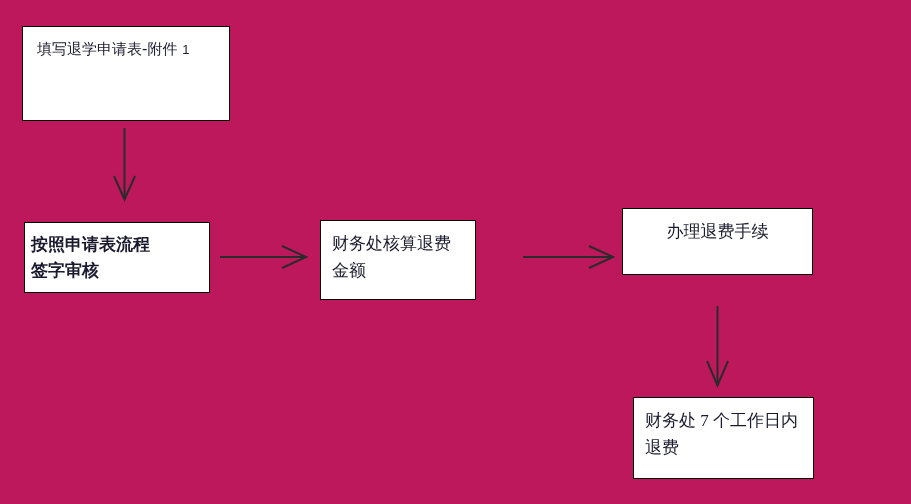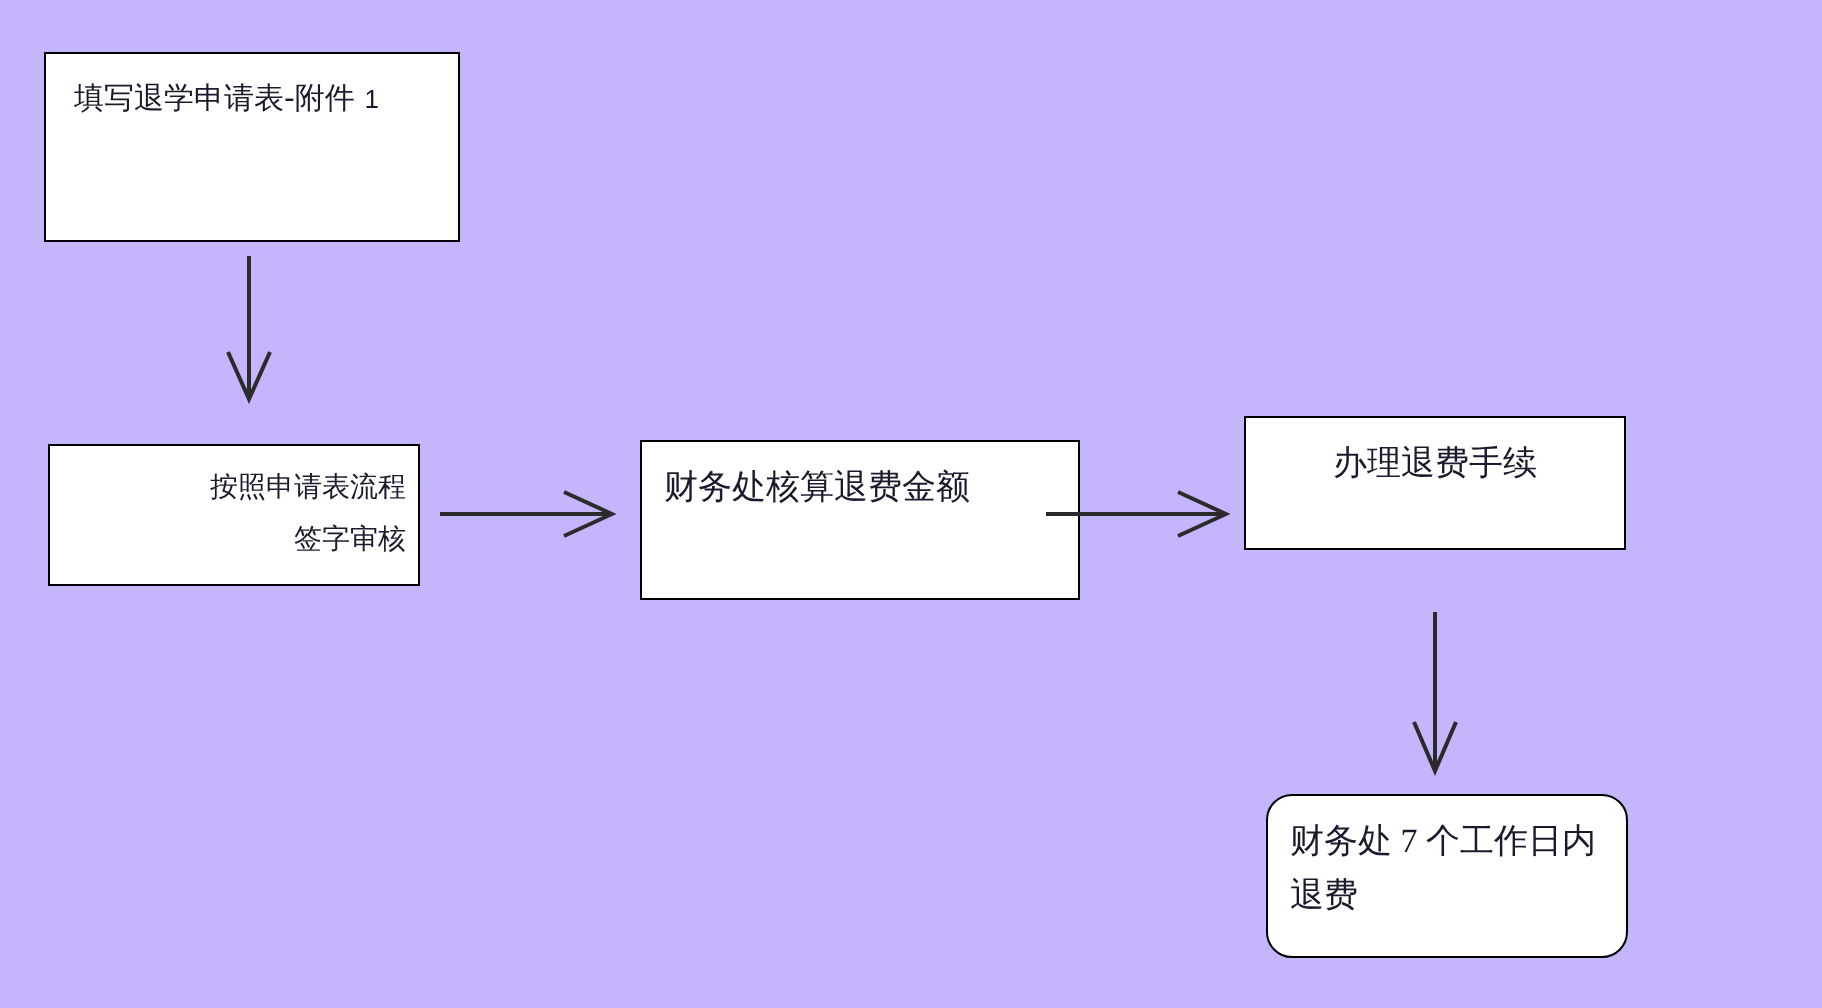--- a/index.html
+++ b/index.html
@@ -5,21 +5,21 @@
 <style>
   html, body {
     margin: 0;
     padding: 0;
     background: #ffffff;
   }
   #canvas {
     position: relative;
     width: 911px;
     height: 504px;
-    background: #c4b5fd;
+    background: #be185d;
     overflow: hidden;
     font-family: "Liberation Serif", "DejaVu Serif", serif;
   }
   .node {
     position: absolute;
     box-sizing: border-box;
     border: 1px solid #000000;
     background: #ffffff;
     color: #1a1a2e;
   }
@@ -46,29 +46,30 @@
     font-size: 13px;
   }
 
   
   #node-review {
     left: 24px;  top: 222px;
     width: 186px; height: 71px;
     padding: 9px 6px 0 6px;
   }
   #node-review .txt {
-    font-size: 14px;
+    font-size: 17px;
     line-height: 26px;
-    text-align: right;
+    text-align: left;
+    font-weight: bold;
   }
 
   
   #node-calc {
     left: 320px; top: 220px;
-    width: 220px; height: 80px;
+    width: 156px; height: 80px;
     padding: 9px 8px 0 11px;
   }
   #node-calc .txt {
     font-size: 17px;
     line-height: 27px;
     text-align: left;
   }
 
   
   #node-process {
@@ -80,21 +81,20 @@
     font-size: 17px;
     line-height: 26px;
     text-align: center;
   }
 
   
   #node-refund {
     left: 633px; top: 397px;
     width: 181px; height: 82px;
     padding: 9px 6px 14px 11px;
-    border-radius: 13px;
   }
   #node-refund .txt {
     font-size: 17px;
     line-height: 27px;
     text-align: left;
   }
   #node-refund .num {
     font-family: "Liberation Serif", "DejaVu Serif", serif;
   }
 

